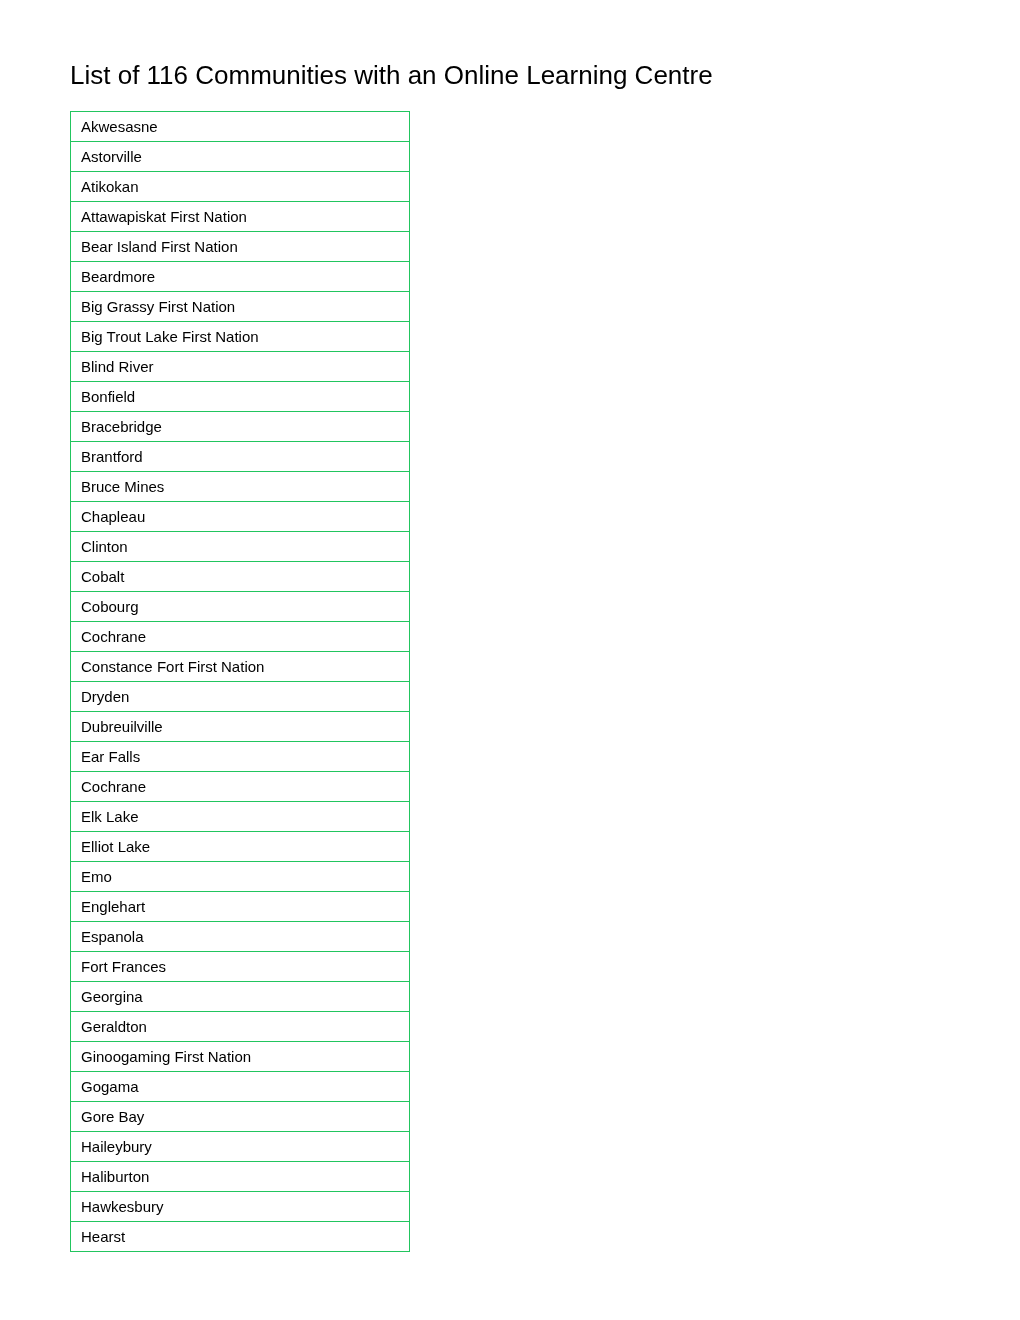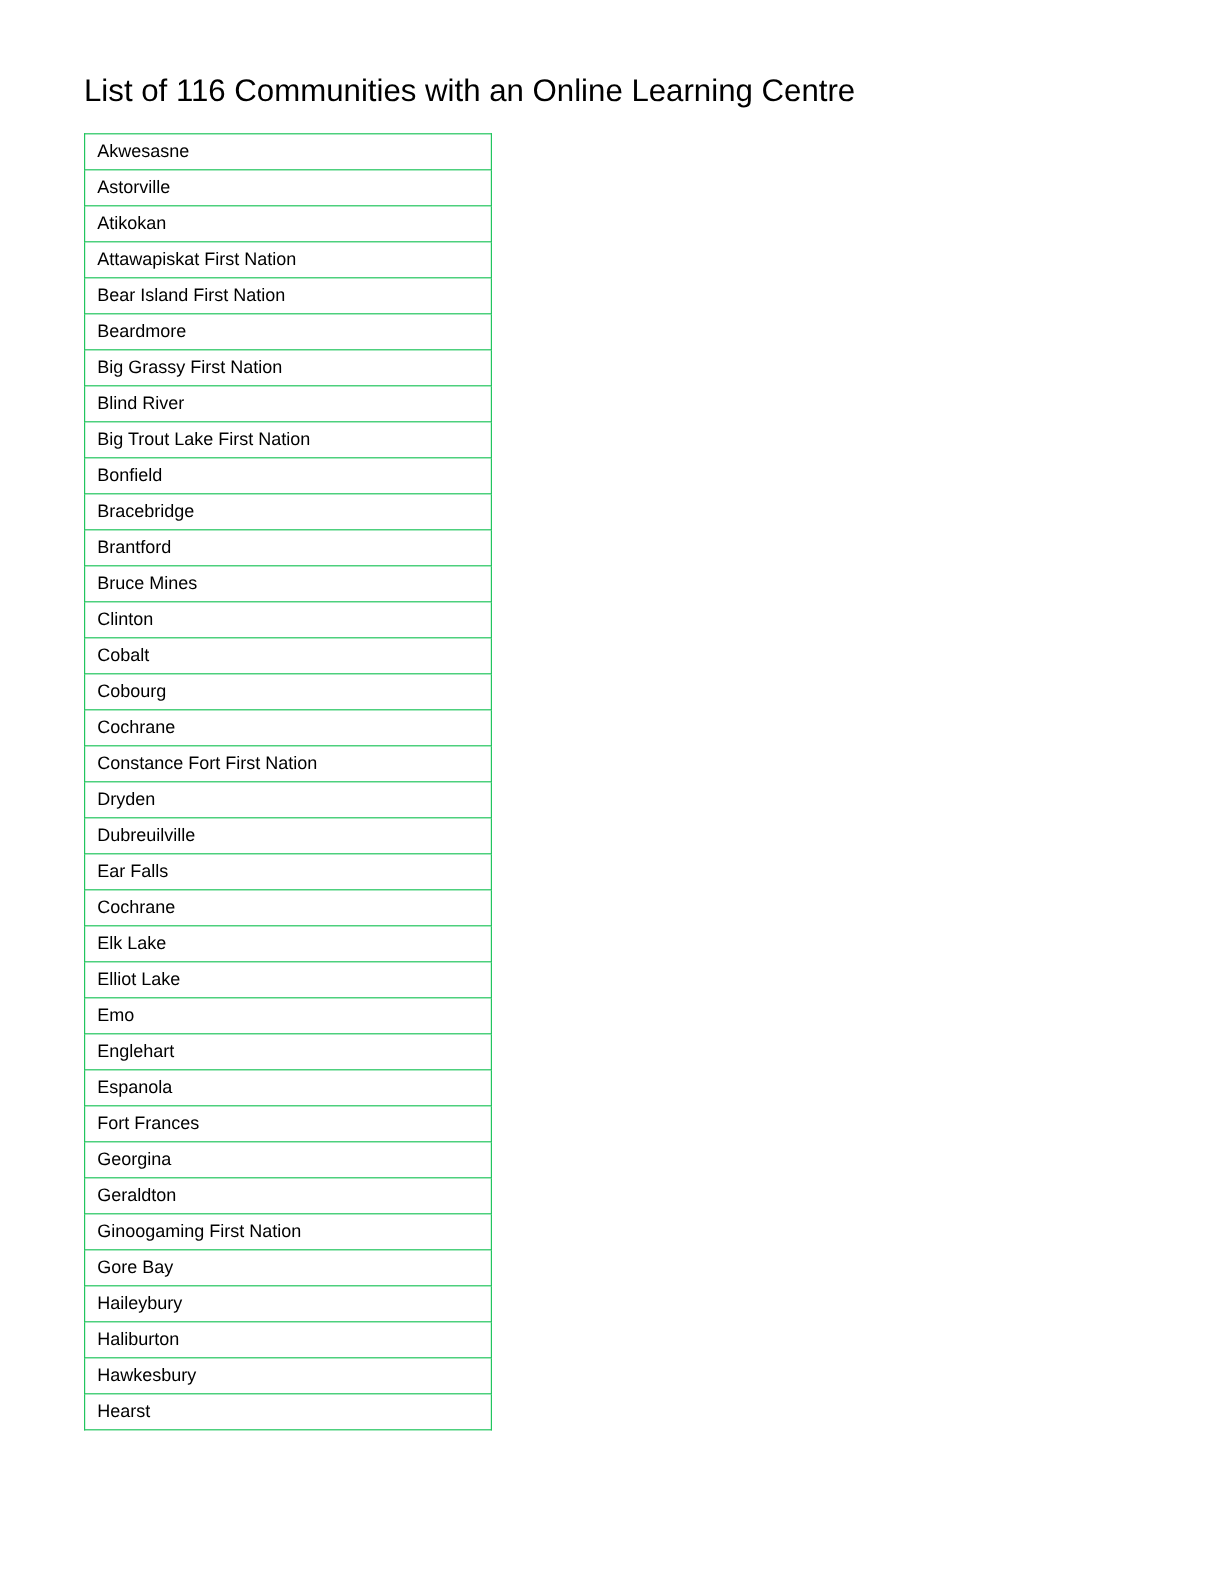--- a/index.html
+++ b/index.html
@@ -59,36 +59,39 @@
       <tr>
         <td>Bear Island First Nation</td>
       </tr>
       <tr>
         <td>Beardmore</td>
       </tr>
       <tr>
         <td>Big Grassy First Nation</td>
       </tr>
       <tr>
-        <td>Blind River</td>
+        <td>Big Trout Lake First Nation</td>
       </tr>
       <tr>
-        <td>Big Trout Lake First Nation</td>
+        <td>Blind River</td>
       </tr>
       <tr>
         <td>Bonfield</td>
       </tr>
       <tr>
         <td>Bracebridge</td>
       </tr>
       <tr>
         <td>Brantford</td>
       </tr>
       <tr>
         <td>Bruce Mines</td>
+      </tr>
+      <tr>
+        <td>Chapleau</td>
       </tr>
       <tr>
         <td>Clinton</td>
       </tr>
       <tr>
         <td>Cobalt</td>
       </tr>
       <tr>
         <td>Cobourg</td>
       </tr>
@@ -131,20 +134,23 @@
       <tr>
         <td>Georgina</td>
       </tr>
       <tr>
         <td>Geraldton</td>
       </tr>
       <tr>
         <td>Ginoogaming First Nation</td>
       </tr>
       <tr>
+        <td>Gogama</td>
+      </tr>
+      <tr>
         <td>Gore Bay</td>
       </tr>
       <tr>
         <td>Haileybury</td>
       </tr>
       <tr>
         <td>Haliburton</td>
       </tr>
       <tr>
         <td>Hawkesbury</td>

